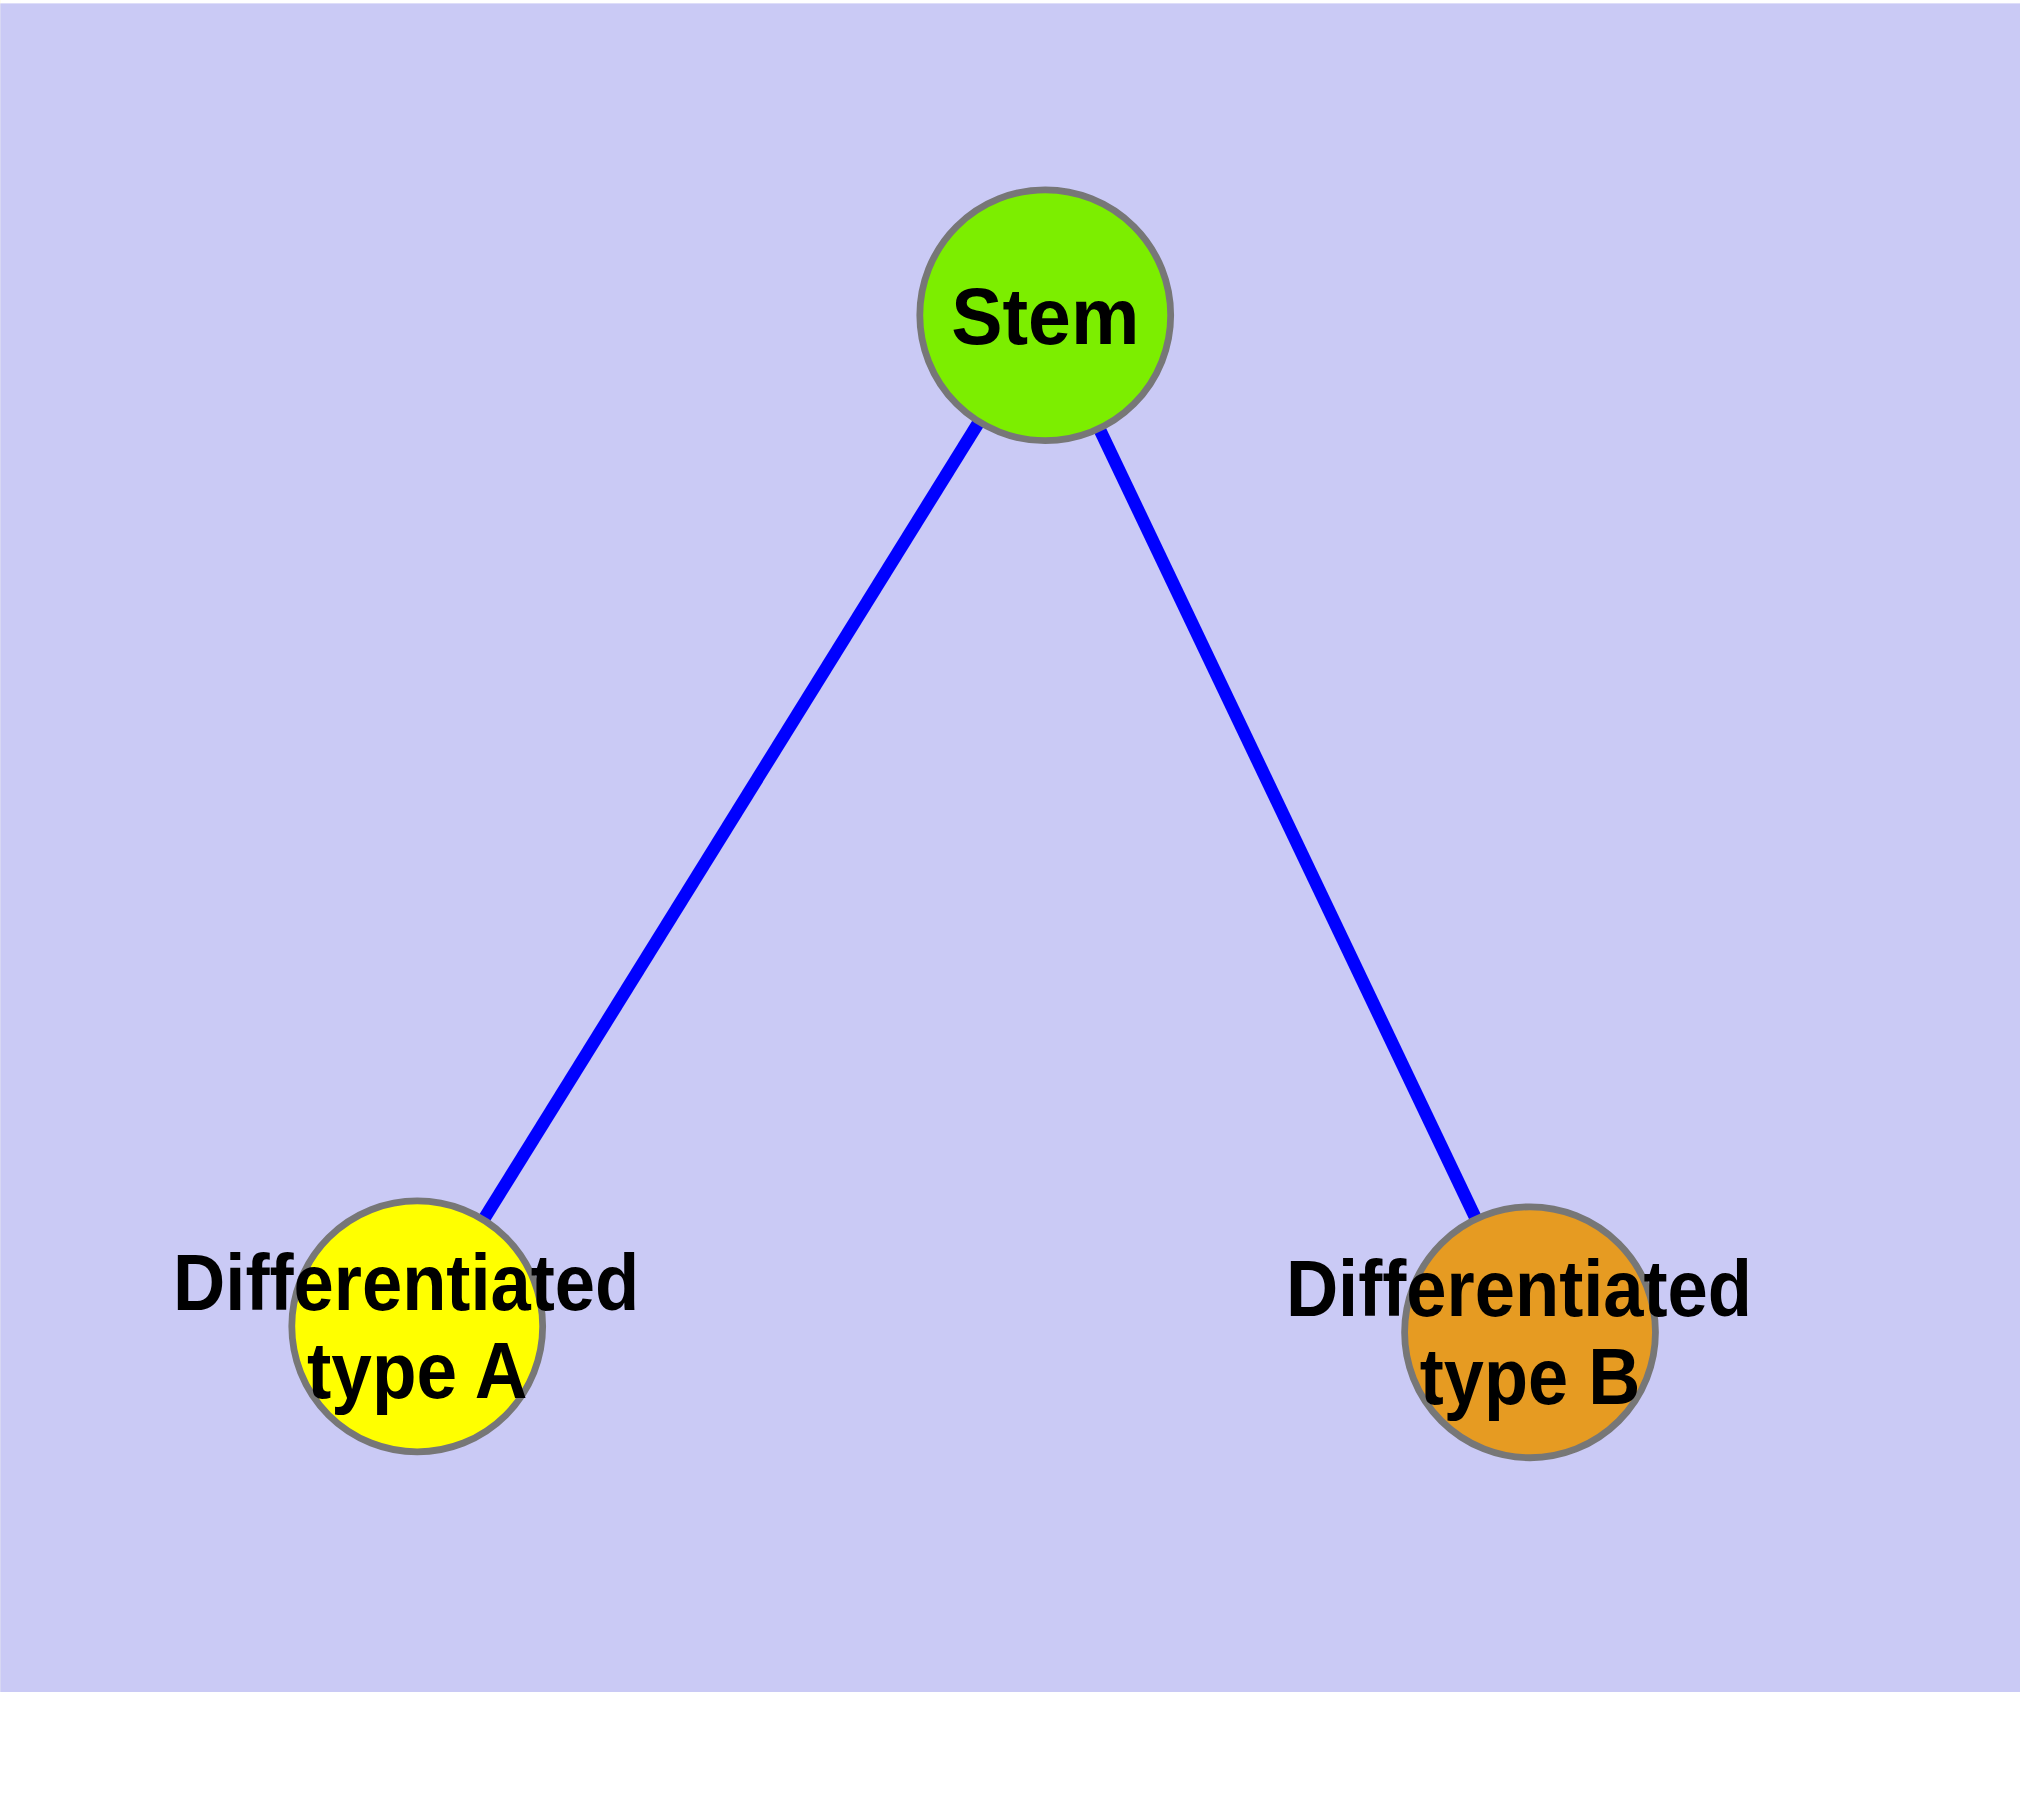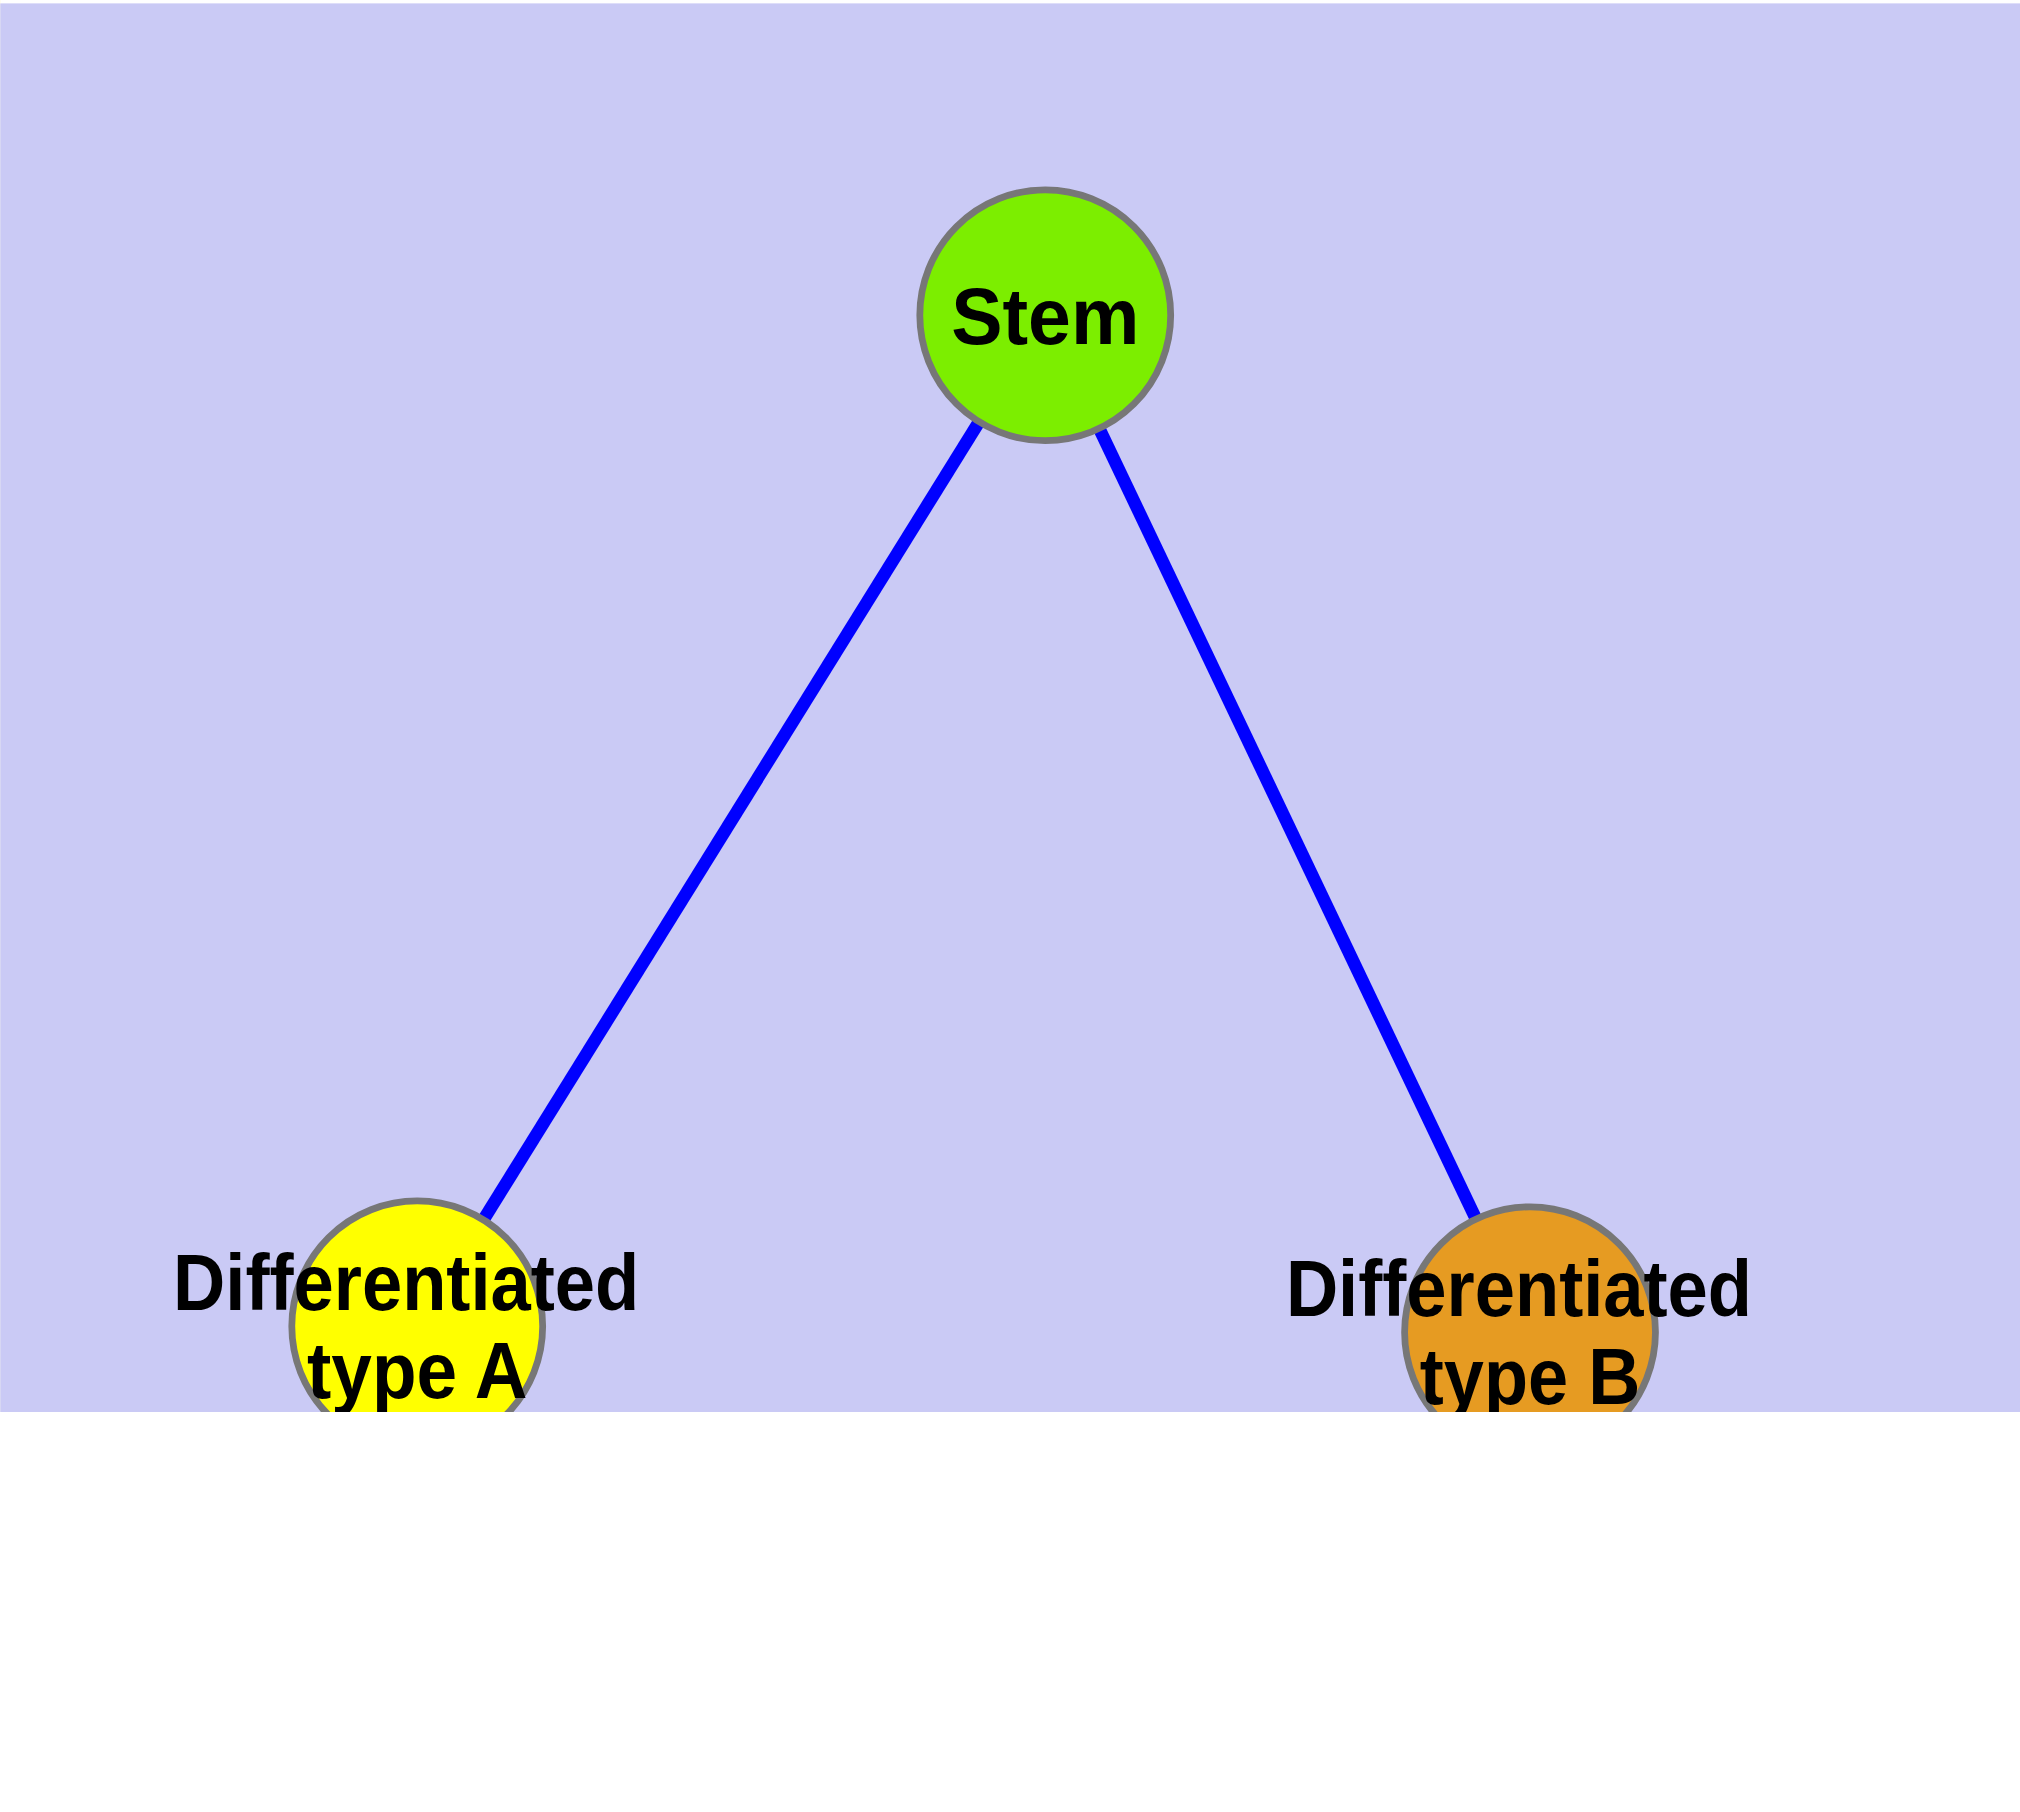--- a/index.html
+++ b/index.html
@@ -2,21 +2,21 @@
 <html style="font-size:13.6px"><head>
 <meta charset="utf-8">
 <style>
   html, body {
     margin: 0;
     padding: 0;
     background: #ffffff;
   }
   .diagram-wrap {
     width: 2021px;
-    height: 1412px;
+    height: 1692px;
     position: relative;
     background: #fef9c3;
   }
   svg {
     display: block;
     width: 2021px;
     height: 1812px;
   }
   .node-circle {
     stroke: #777777;

